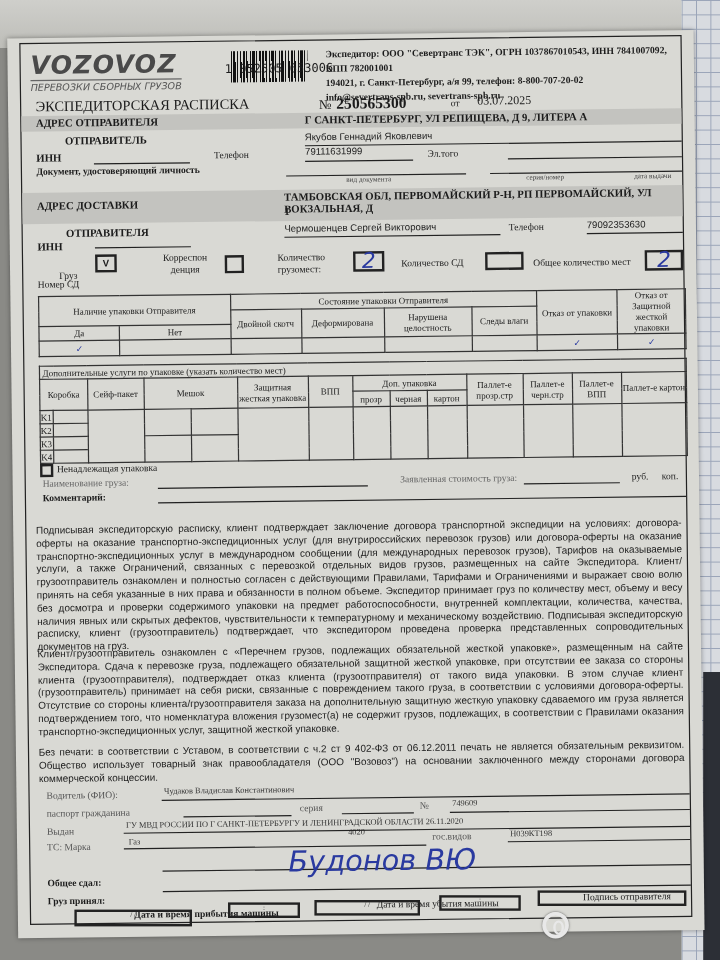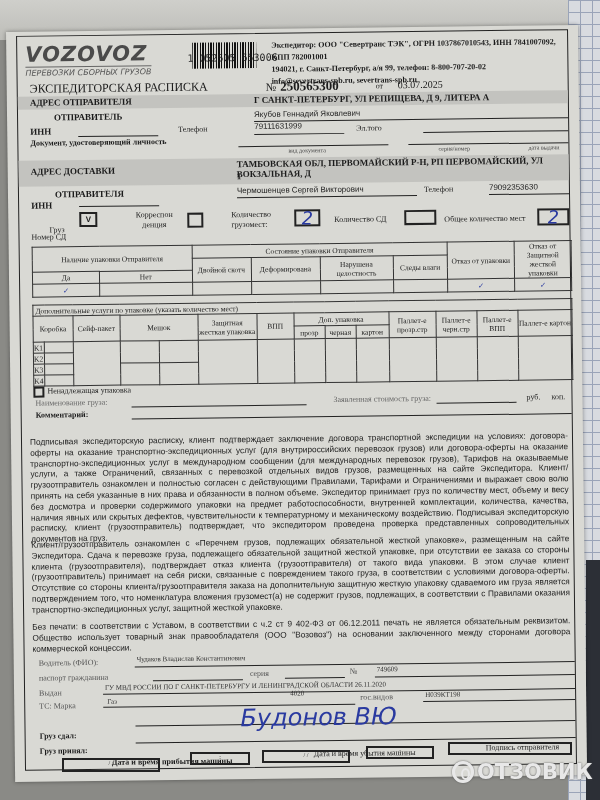--- a/index.html
+++ b/index.html
@@ -232,32 +232,31 @@
     <div class="abs drv-val" style="left:80px;top:648px;">ГУ МВД РОССИИ ПО Г САНКТ-ПЕТЕРБУРГУ И ЛЕНИНГРАДСКОЙ ОБЛАСТИ 26.11.2020</div>
     <div class="uline" style="left:78px;top:658px;width:472px;"></div>
     <div class="abs drv-lbl" style="left:14px;top:665px;">ТС: Марка</div>
     <div class="abs drv-val" style="left:82px;top:662px;">Газ</div>
     <div class="uline" style="left:78px;top:671px;width:252px;"></div>
     <div class="abs drv-lbl" style="left:335px;top:660px;">гос.видов</div>
     <div class="abs drv-val" style="left:400px;top:659px;">Н039КТ198</div>
     <div class="uline" style="left:398px;top:669px;width:152px;"></div>
 
     <div class="uline" style="left:110px;top:690px;width:440px;"></div>
-    <div class="abs lbl8" style="left:14px;top:695px;font-weight:bold;">Груз сдал:</div>
+    <div class="abs lbl8" style="left:14px;top:695px;font-weight:bold;">Общее сдал:</div>
     <div class="uline" style="left:110px;top:707px;width:440px;"></div>
     <div class="abs lbl8" style="left:14px;top:710px;font-weight:bold;">Груз принял:</div>
     <div class="abs hand" style="left:215px;top:670px;font-size:24px;">Будонов ВЮ</div>
     <div class="abs lbl8" style="left:86px;top:722px;font-weight:bold;">Дата и время прибытия машины</div>
     <div class="abs lbl8" style="left:288px;top:716px;">Дата и время убытия машины</div>
     <div class="abs lbl8" style="left:460px;top:712px;">Подпись отправителя</div>
   </div>
 </div>
 
 <div class="box" style="left:62px;top:758px;width:98px;height:14px;font-size:6px;text-align:center;">/ /</div>
 <div class="box" style="left:190px;top:752px;width:60px;height:13px;font-size:6px;text-align:center;">:</div>
 <div class="box" style="left:262px;top:750px;width:88px;height:13px;font-size:6px;text-align:center;">/ /</div>
 <div class="box" style="left:366px;top:746px;width:68px;height:13px;font-size:6px;text-align:center;">:</div>
 <div class="box" style="left:448px;top:742px;width:124px;height:13px;"></div>
 
 <div class="watermark">
   <span class="wm-icon"></span>
-  <span>ОТЗОВИК</span>
 </div>
 
 </body></html>

